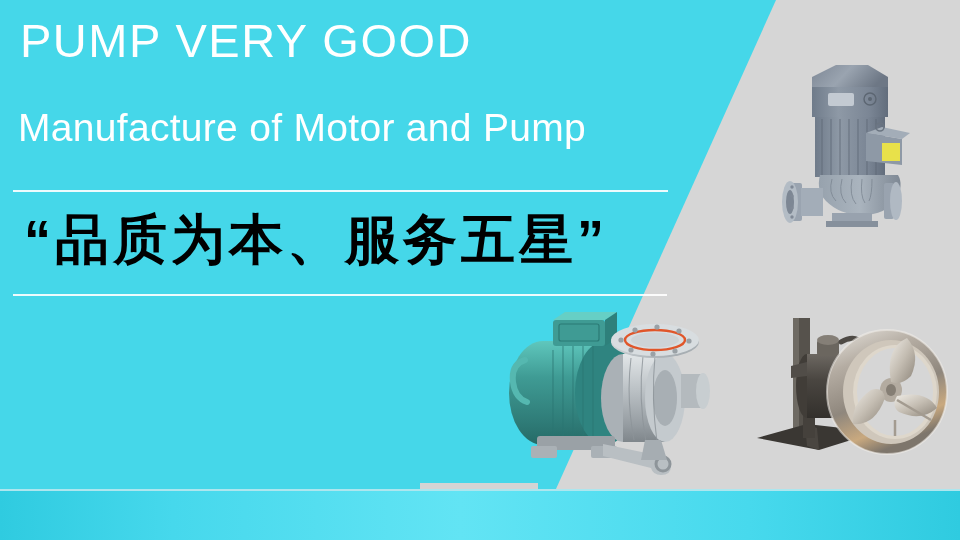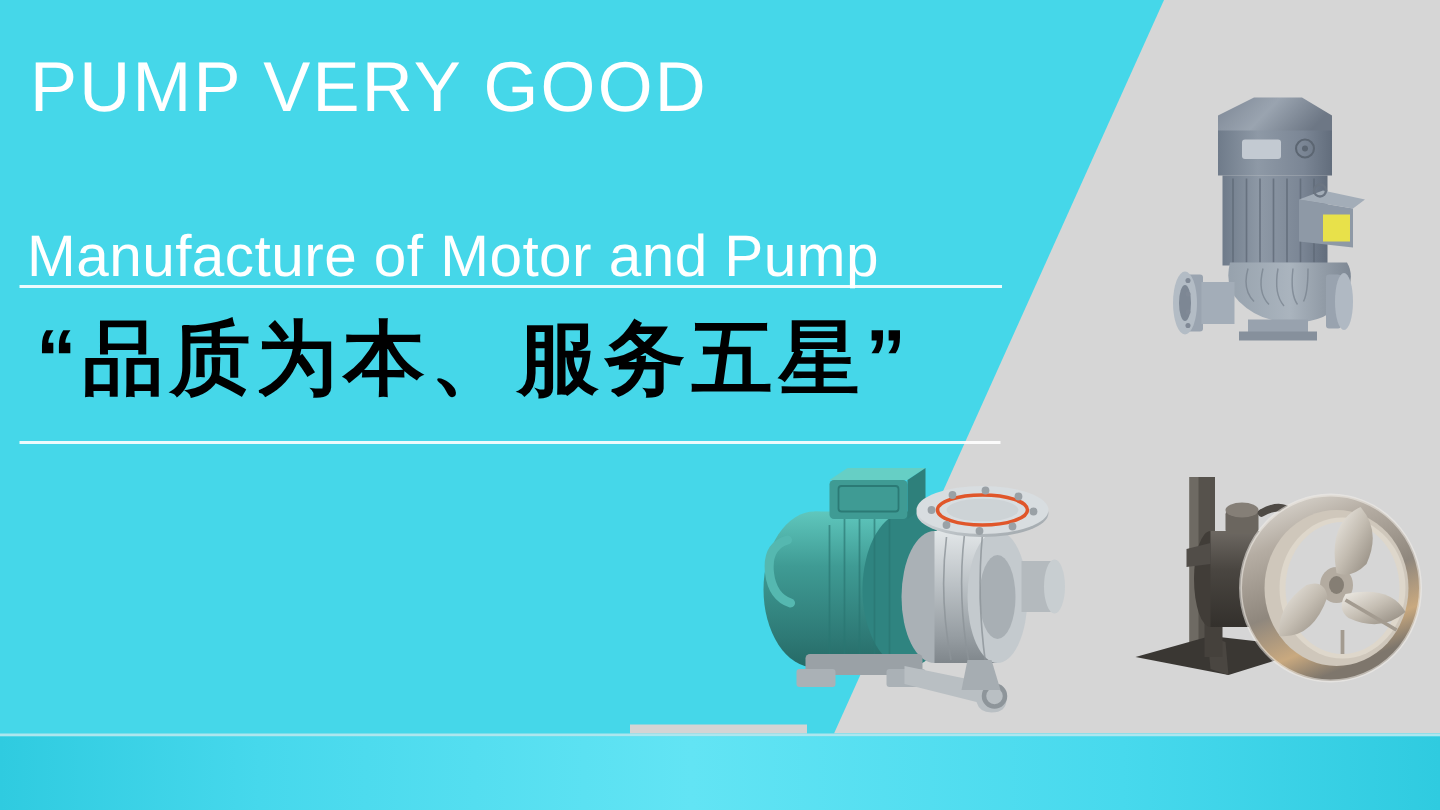--- a/index.html
+++ b/index.html
@@ -37,28 +37,28 @@
     background:linear-gradient(90deg,#2fcbe0 0%,#46d8ec 18%,#62e4f4 48%,#47d9ed 78%,#2fcbe0 100%);
   }
   .bottom-bar-top{
     position:absolute;left:0;top:489px;width:960px;height:2px;
     background:#bfe9ef;opacity:.85;
   }
 
   
   .text-block{position:absolute;left:0;top:0;width:700px;height:330px;}
   .title{
-    position:absolute;left:20px;top:34px;
+    position:absolute;left:20px;top:17px;
     font-size:47px;line-height:1;font-weight:300;letter-spacing:1.5px;
     color:#ffffff;white-space:nowrap;
   }
   .subtitle{
     position:absolute;left:18px;top:108px;
     font-size:39px;line-height:1;font-weight:300;letter-spacing:.3px;
-    color:#ffffff;white-space:nowrap;margin-top:44px;
+    color:#ffffff;white-space:nowrap;
   }
   .rule{
     position:absolute;left:13px;height:2px;background:#ffffff;opacity:.9;
   }
   .rule-top{top:190px;width:655px;}
   .rule-bottom{top:294px;width:654px;}
   .slogan{
     position:absolute;left:24px;top:200px;
     font-size:54px;line-height:1.45;font-weight:700;letter-spacing:4px;
     color:#000000;white-space:nowrap;

